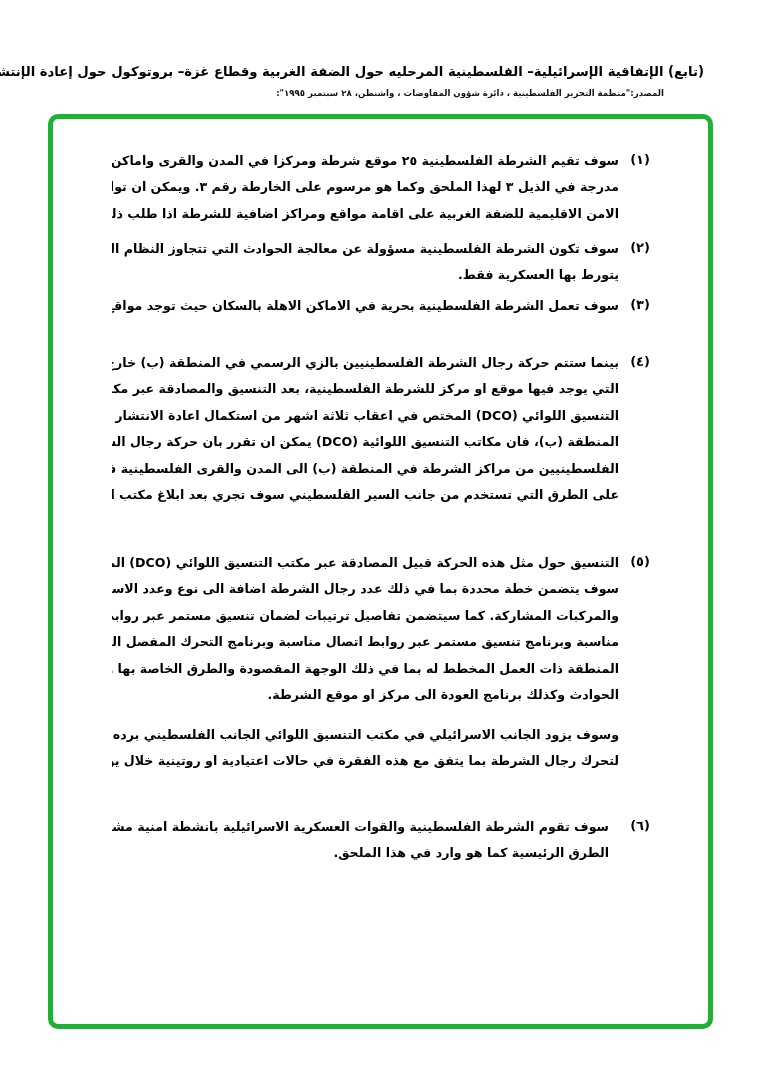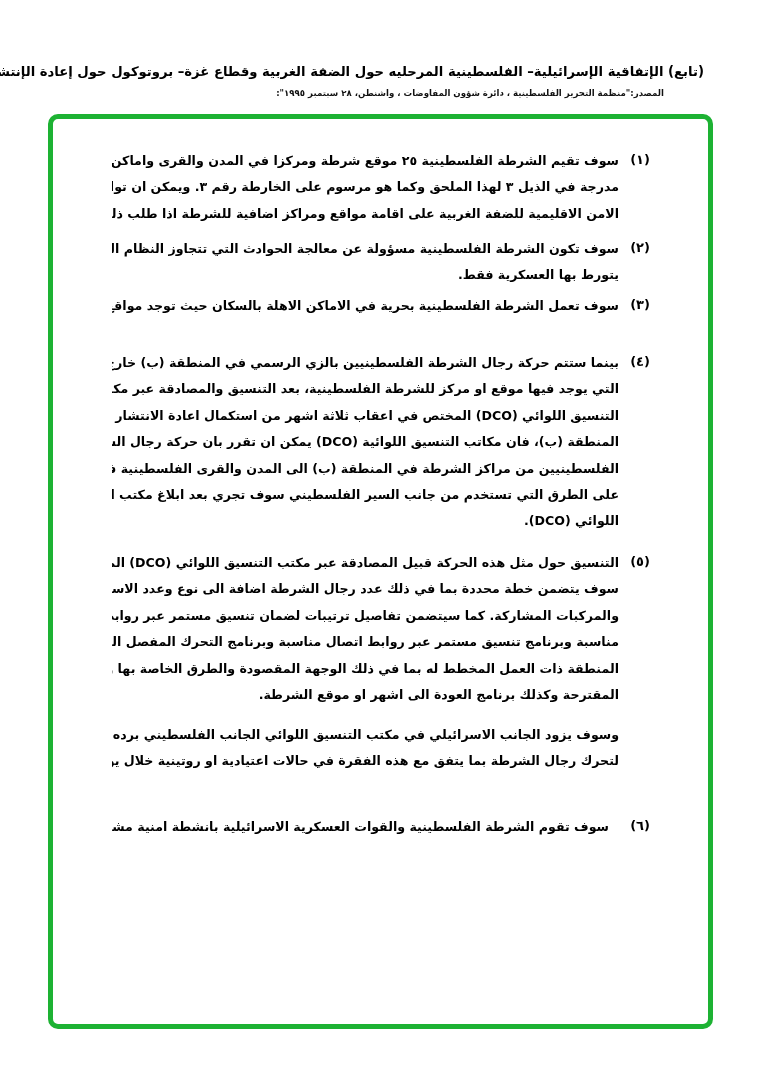--- a/index.html
+++ b/index.html
@@ -44,36 +44,36 @@
 </div>
 
 <div class="num" style="top:354px">(٤)</div>
 <div class="item" style="top:350px; left:112px; width:507px">
   <span class="line">بينما ستتم حركة رجال الشرطة الفلسطينيين بالزي  الرسمي في المنطقة (ب) خارج الاماكن</span>
   <span class="line">التي يوجد فيها موقع او مركز        للشرطة الفلسطينية، بعد التنسيق والمصادقة عبر مكتب</span>
   <span class="line">التنسيق اللوائي (DCO) المختص في اعقاب ثلاثة اشهر من استكمال      اعادة الانتشار من</span>
   <span class="line">المنطقة (ب)، فان مكاتب التنسيق اللوائية      (DCO) يمكن ان تقرر بان حركة رجال الشرطة</span>
   <span class="line">الفلسطينيين من مراكز الشرطة في المنطقة (ب) الى المدن والقرى الفلسطينية في المنطقة (ب)</span>
   <span class="line">على الطرق التي تستخدم من جانب السير الفلسطيني سوف تجري بعد ابلاغ مكتب التنسيق</span>
-  <span class="line">اللوائي (DCO).</span>
 </div>
 
 <div class="num" style="top:554px">(٥)</div>
 <div class="item" style="top:550px; left:112px; width:507px">
   <span class="line">التنسيق حول مثل هذه الحركة قبيل المصادقة عبر مكتب التنسيق اللوائي (DCO) المختص</span>
   <span class="line">سوف يتضمن خطة محددة بما في ذلك عدد رجال الشرطة اضافة الى نوع وعدد الاسلحة</span>
   <span class="line">والمركبات المشاركة. كما سيتضمن تفاصيل ترتيبات لضمان تنسيق مستمر عبر روابط اتصال</span>
   <span class="line">مناسبة وبرنامج تنسيق مستمر عبر روابط     اتصال مناسبة وبرنامج التحرك المفصل الى</span>
   <span class="line">المنطقة ذات العمل المخطط له بما في ذلك الوجهة المقصودة والطرق الخاصة بها والفترة</span>
-  <span class="line">المقترحة وكذلك برنامج العودة الى اشهر او موقع الشرطة.</span>
+  <span class="line">الحوادث وكذلك برنامج العودة الى مركز او موقع الشرطة.</span>
 </div>
 
 <div class="item" style="top:722px; left:112px; width:507px">
   <span class="line">وسوف يزود الجانب الاسرائيلي في مكتب التنسيق  اللوائي الجانب الفلسطيني برده اثر طلب</span>
   <span class="line">لتحرك رجال الشرطة بما يتفق مع هذه الفقرة في حالات  اعتيادية او روتينية خلال يوم واحد</span>
 </div>
 
 <div class="num" style="top:818px">(٦)</div>
 <div class="item" style="top:814px; left:112px; width:497px">
   <span class="line">سوف تقوم الشرطة الفلسطينية والقوات العسكرية الاسرائيلية بانشطة امنية مشتركة على</span>
+  <span class="line">الطرق الرئيسية كما هو وارد في هذا الملحق.</span>
 </div>
 
 <div class="page-num">٤٦</div>
 
 </body></html>

